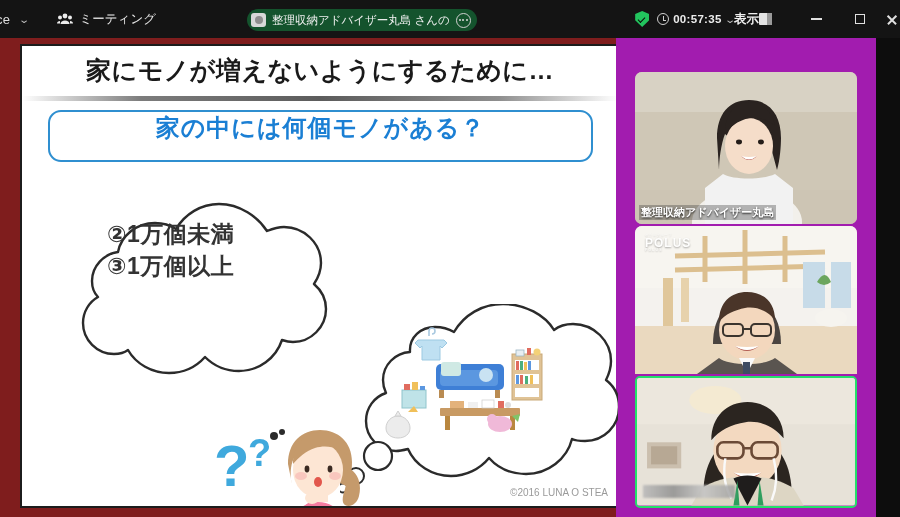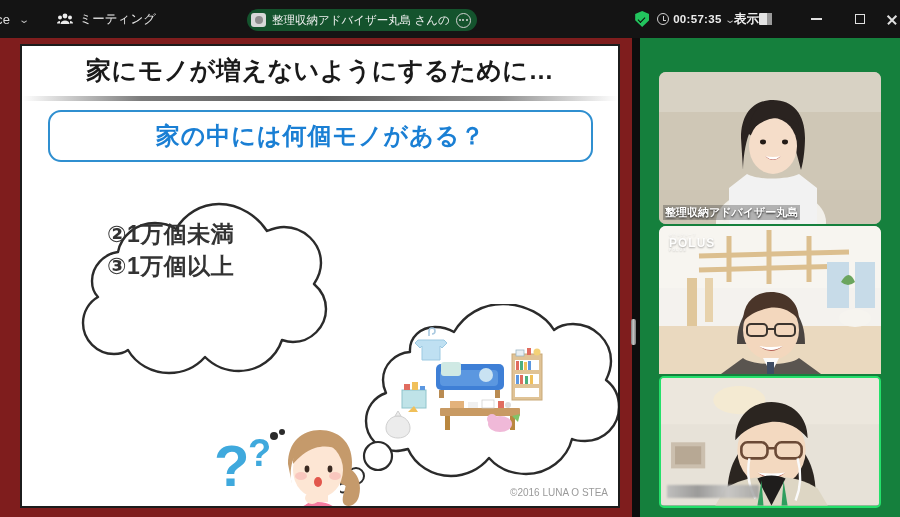--- a/index.html
+++ b/index.html
@@ -79,21 +79,21 @@
     position:absolute; left:0; top:8px; width:100%; text-align:center;
     font-size:25px; font-weight:bold; color:#1a1a1a; letter-spacing:.5px;
   }
   .title-rule {
     position:absolute; left:0; top:50px; width:100%; height:5px;
     background:linear-gradient(90deg,#ffffff 0%,#7c7c7c 20%,#5c5c5c 50%,#8e8e8e 80%,#ffffff 100%);
   }
   .qbox {
     position:absolute; left:26px; top:64px; width:545px; height:52px;
     border:2.5px solid #2f8fd0; border-radius:13px;
-    display:flex; align-items:center; justify-content:center;
+    display:flex; align-items:flex-start; justify-content:center;
   }
   .qbox-text { font-size:24px; font-weight:bold; color:#1a7fd4; letter-spacing:1px; }
 
   .opts {
     position:absolute; left:85px; top:173px; z-index:4;
     font-size:23px; font-weight:bold; color:#333; line-height:1.38; letter-spacing:.5px;
   }
 
   .cloud-left { position:absolute; left:38px; top:150px; width:300px; height:200px; z-index:2;}
   .cloud-right{ position:absolute; left:318px; top:258px; width:295px; height:190px; z-index:2;}
@@ -104,21 +104,21 @@
     position:absolute; right:10px; bottom:8px; font-size:10px; color:#9a9a9a;
   }
 
   .drag-handle {
     position:absolute; left:631px; top:281px; width:5px; height:26px;
     background:linear-gradient(90deg,#777,#c9c9c9 45%,#777);
     border-radius:2px;
   }
 
   
-  .rail { position:absolute; left:640px; top:38px; width:260px; height:479px; background:#15803d; }
+  .rail { position:absolute; left:616px; top:38px; width:260px; height:479px; background:#a21caf; }
   .tile { position:absolute; left:19px; width:222px; border-radius:7px; overflow:hidden; }
   .tile1 { top:34px; height:152px; }
   .tile2 { top:188px; height:182px; }
   .tile3 { top:338px; height:132px; border:2.5px solid #24e06a; border-radius:5px; }
   .vid { position:absolute; inset:0; }
   .name-tag {
     position:absolute; left:4px; bottom:4px; font-size:11px; color:#fff;
     font-weight:bold; text-shadow:0 1px 2px rgba(0,0,0,.85);
     background:rgba(60,60,60,.35); padding:0 2px; white-space:nowrap;
   }

